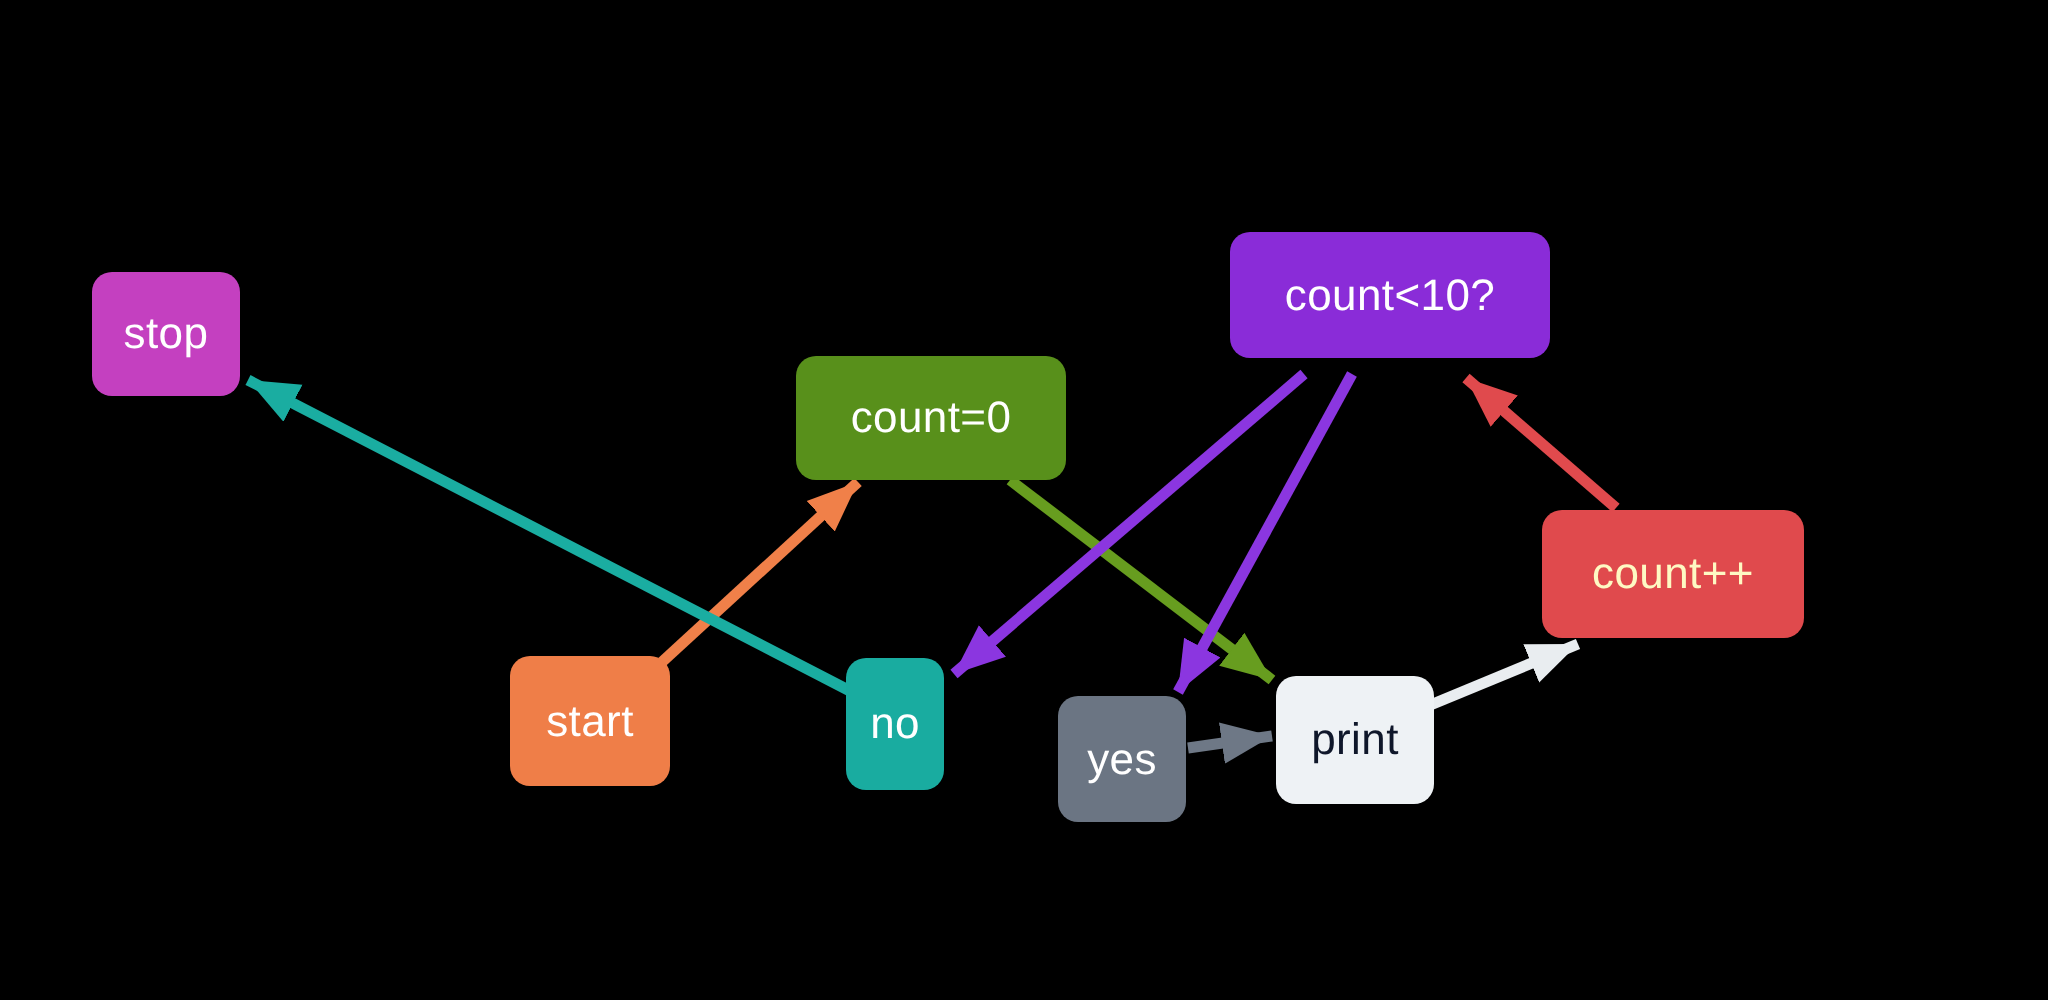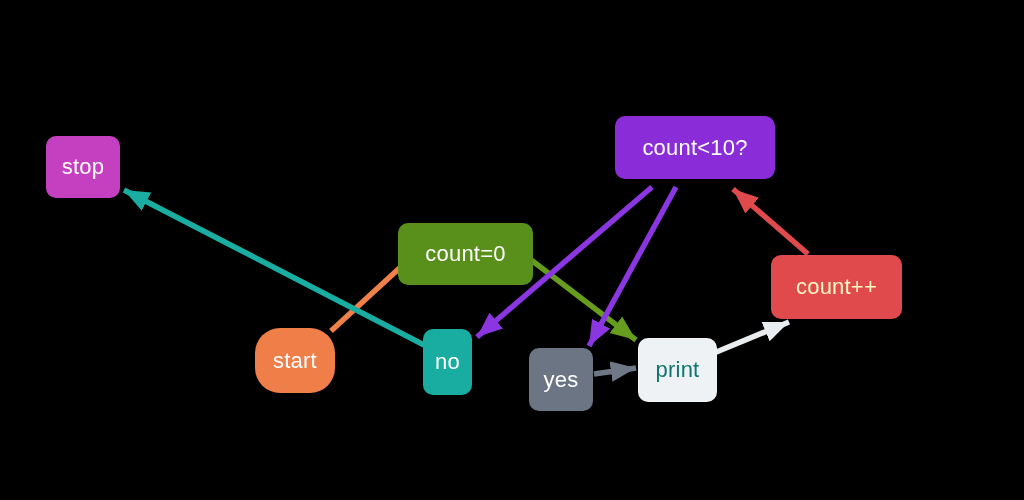--- a/index.html
+++ b/index.html
@@ -75,35 +75,35 @@
         <line x1="676" y1="187" x2="589" y2="346" stroke="#8b36e0" stroke-width="5.5" marker-end="url(#ah-4)"></line>
         <line x1="808" y1="254" x2="733" y2="189" stroke="#e04a4d" stroke-width="5.5" marker-end="url(#ah-5)"></line>
         <line x1="714" y1="353" x2="789" y2="322" stroke="#e9edf0" stroke-width="5.5" marker-end="url(#ah-6)"></line>
         <line x1="594" y1="374" x2="636" y2="368" stroke="#6e7886" stroke-width="5.5" marker-end="url(#ah-7)"></line>
       </g>
   </svg>
   <div id="nodes-layer">
       <div class="node" style="left: 46px; top: 136px; width: 74px; height: 62px; background: rgb(196, 64, 192); color: rgb(255, 255, 255);">
         <span>stop</span>
       </div>
-      <div class="node" style="left: 398px; top: 178px; width: 135px; height: 62px; background: rgb(88, 144, 27); color: rgb(255, 255, 255); margin-top: 45px;">
+      <div class="node" style="left: 398px; top: 178px; width: 135px; height: 62px; background: rgb(88, 144, 27); color: rgb(255, 255, 255);">
         <span>count=0</span>
       </div>
       <div class="node" style="left: 615px; top: 116px; width: 160px; height: 63px; background: rgb(138, 44, 216); color: rgb(255, 255, 255);">
         <span>count&lt;10?</span>
       </div>
       <div class="node" style="left: 771px; top: 255px; width: 131px; height: 64px; background: rgb(224, 74, 77); color: #fef9c3;">
         <span>count++</span>
       </div>
-      <div class="node" style="left: 255px; top: 328px; width: 80px; height: 65px; background: rgb(239, 126, 72); color: rgb(255, 255, 255); border-radius: 25px;">
+      <div class="node" style="left: 255px; top: 328px; width: 80px; height: 65px; background: rgb(239, 126, 72); color: rgb(255, 255, 255);">
         <span>start</span>
       </div>
       <div class="node" style="left: 423px; top: 329px; width: 49px; height: 66px; background: rgb(25, 172, 160); color: rgb(255, 255, 255);">
         <span>no</span>
       </div>
       <div class="node" style="left: 529px; top: 348px; width: 64px; height: 63px; background: rgb(107, 117, 131); color: rgb(255, 255, 255);">
         <span>yes</span>
       </div>
-      <div class="node" style="left: 638px; top: 338px; width: 79px; height: 64px; background: rgb(238, 242, 245); color: #0f766e;">
+      <div class="node" style="left: 638px; top: 338px; width: 79px; height: 64px; background: rgb(238, 242, 245); color: #0f172a;">
         <span>print</span>
       </div>
     </div>
 </div>
 
 </body></html>

